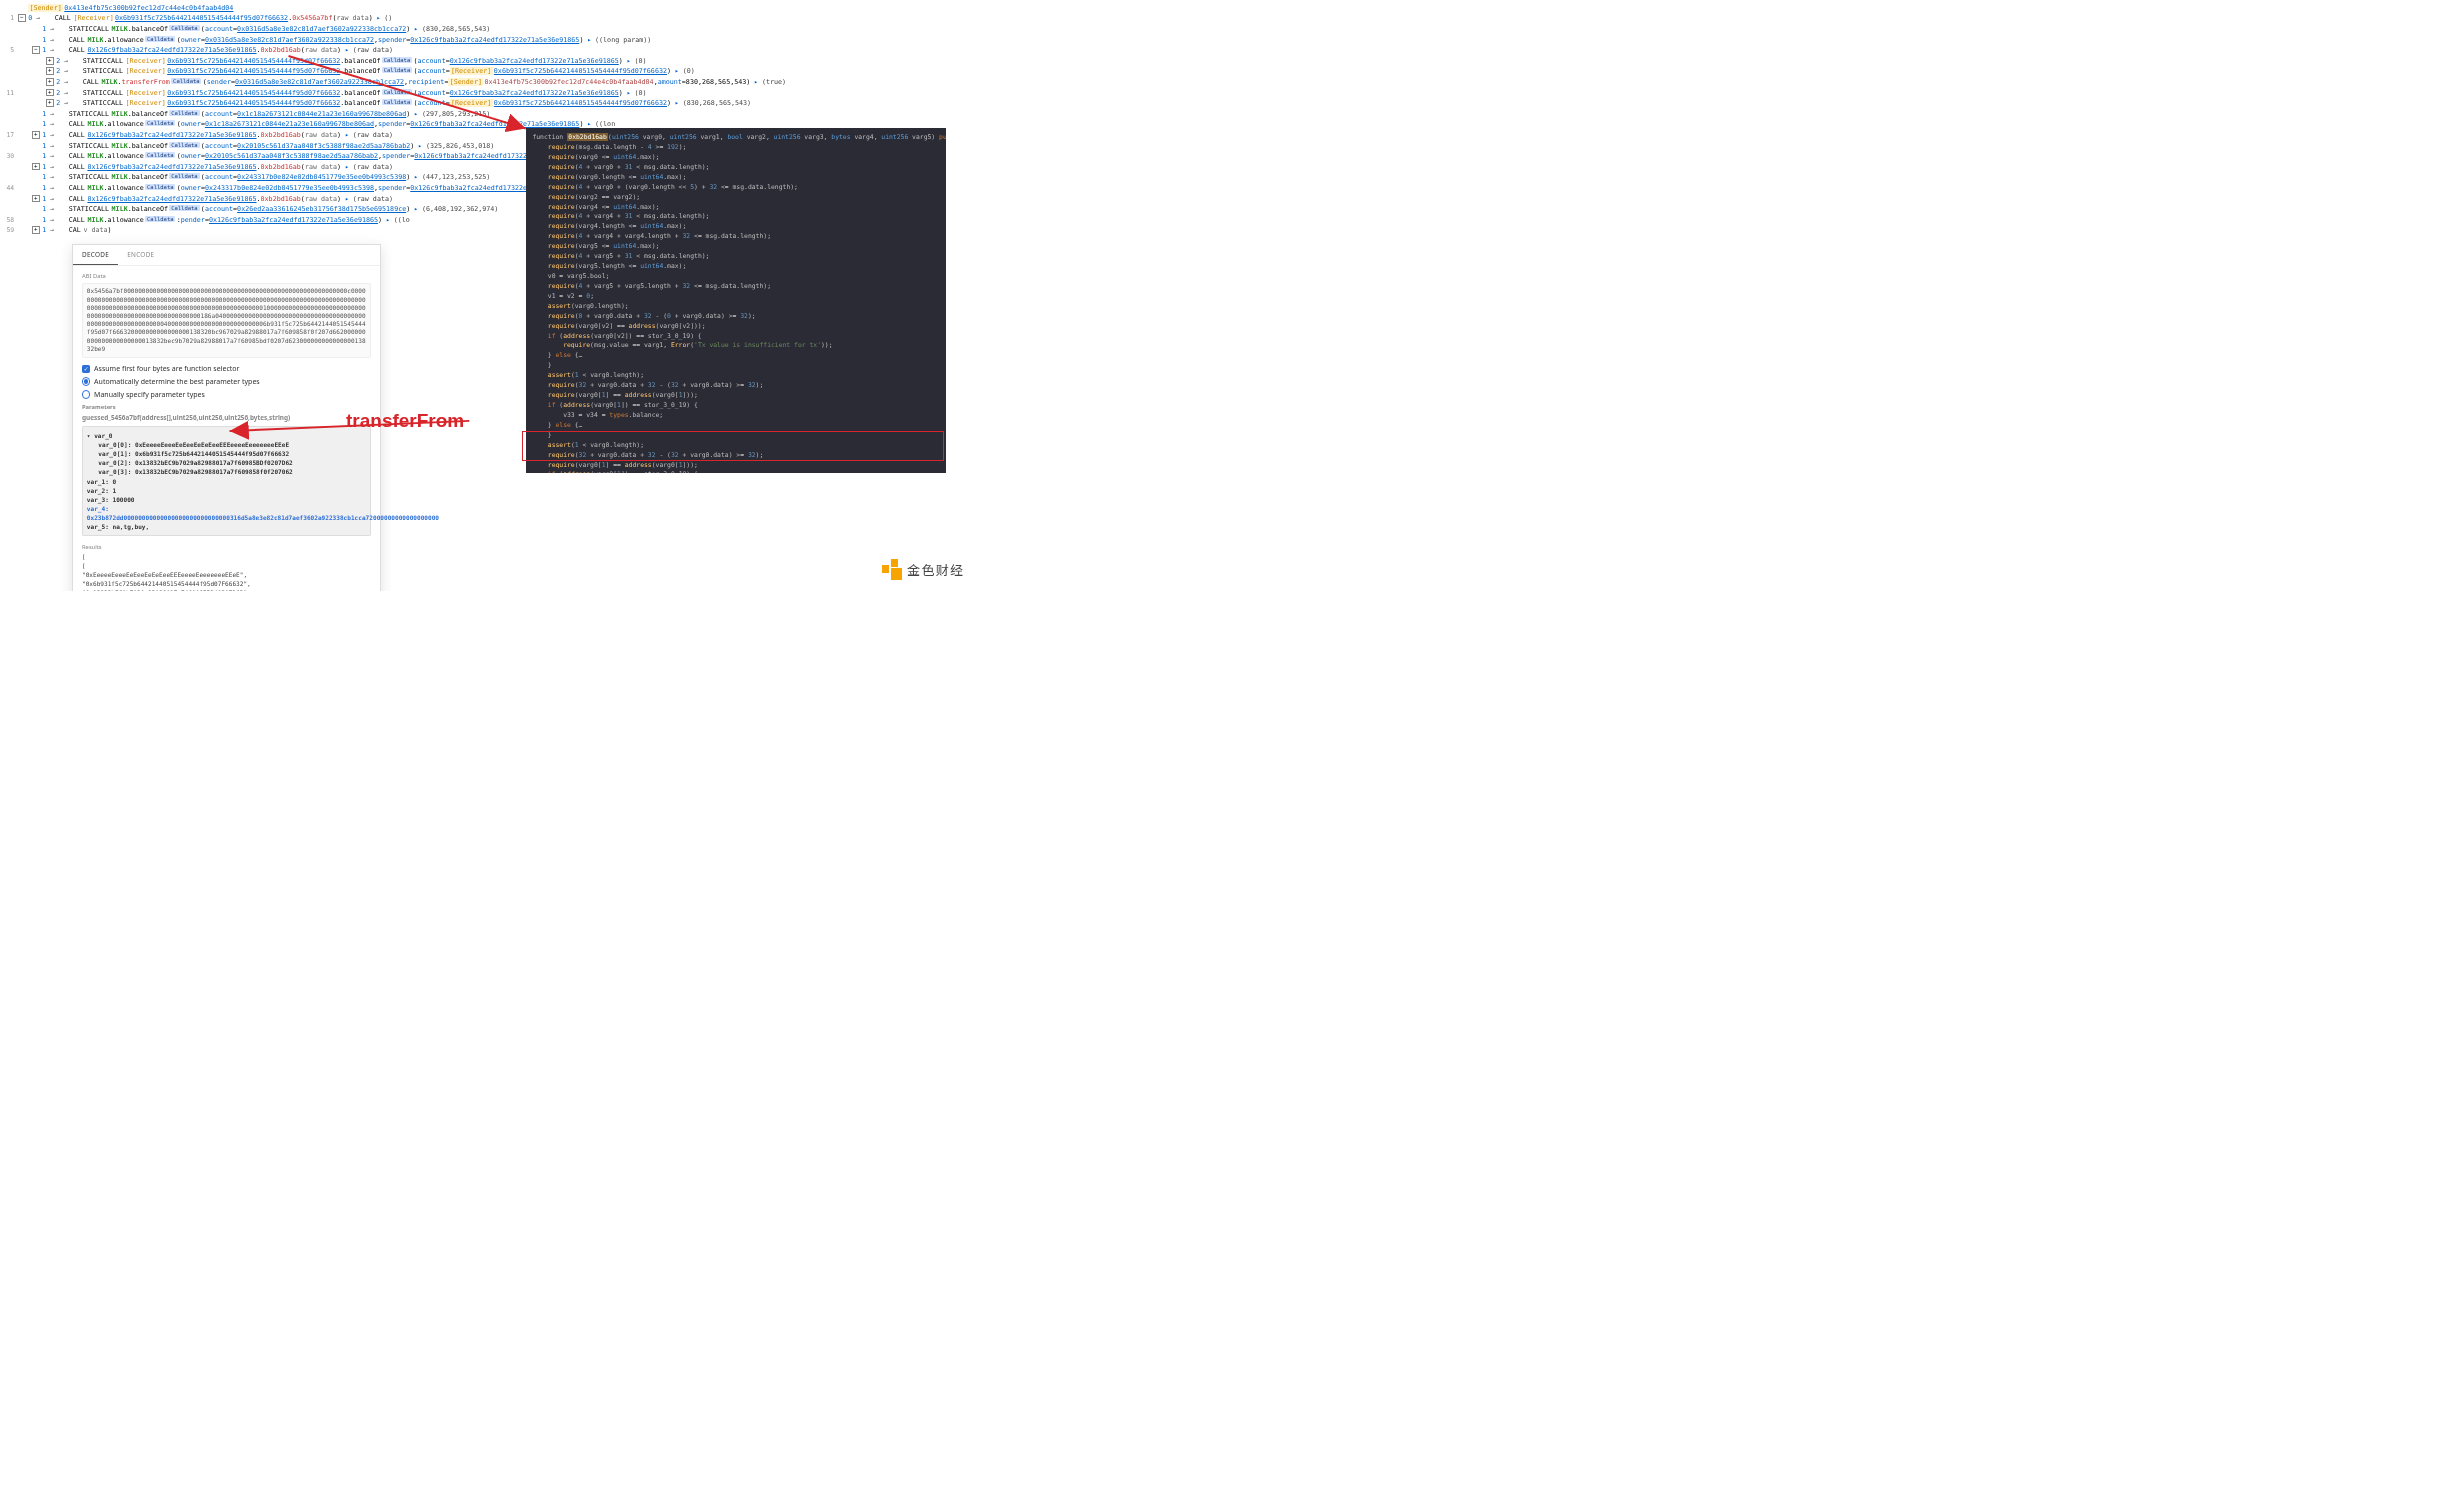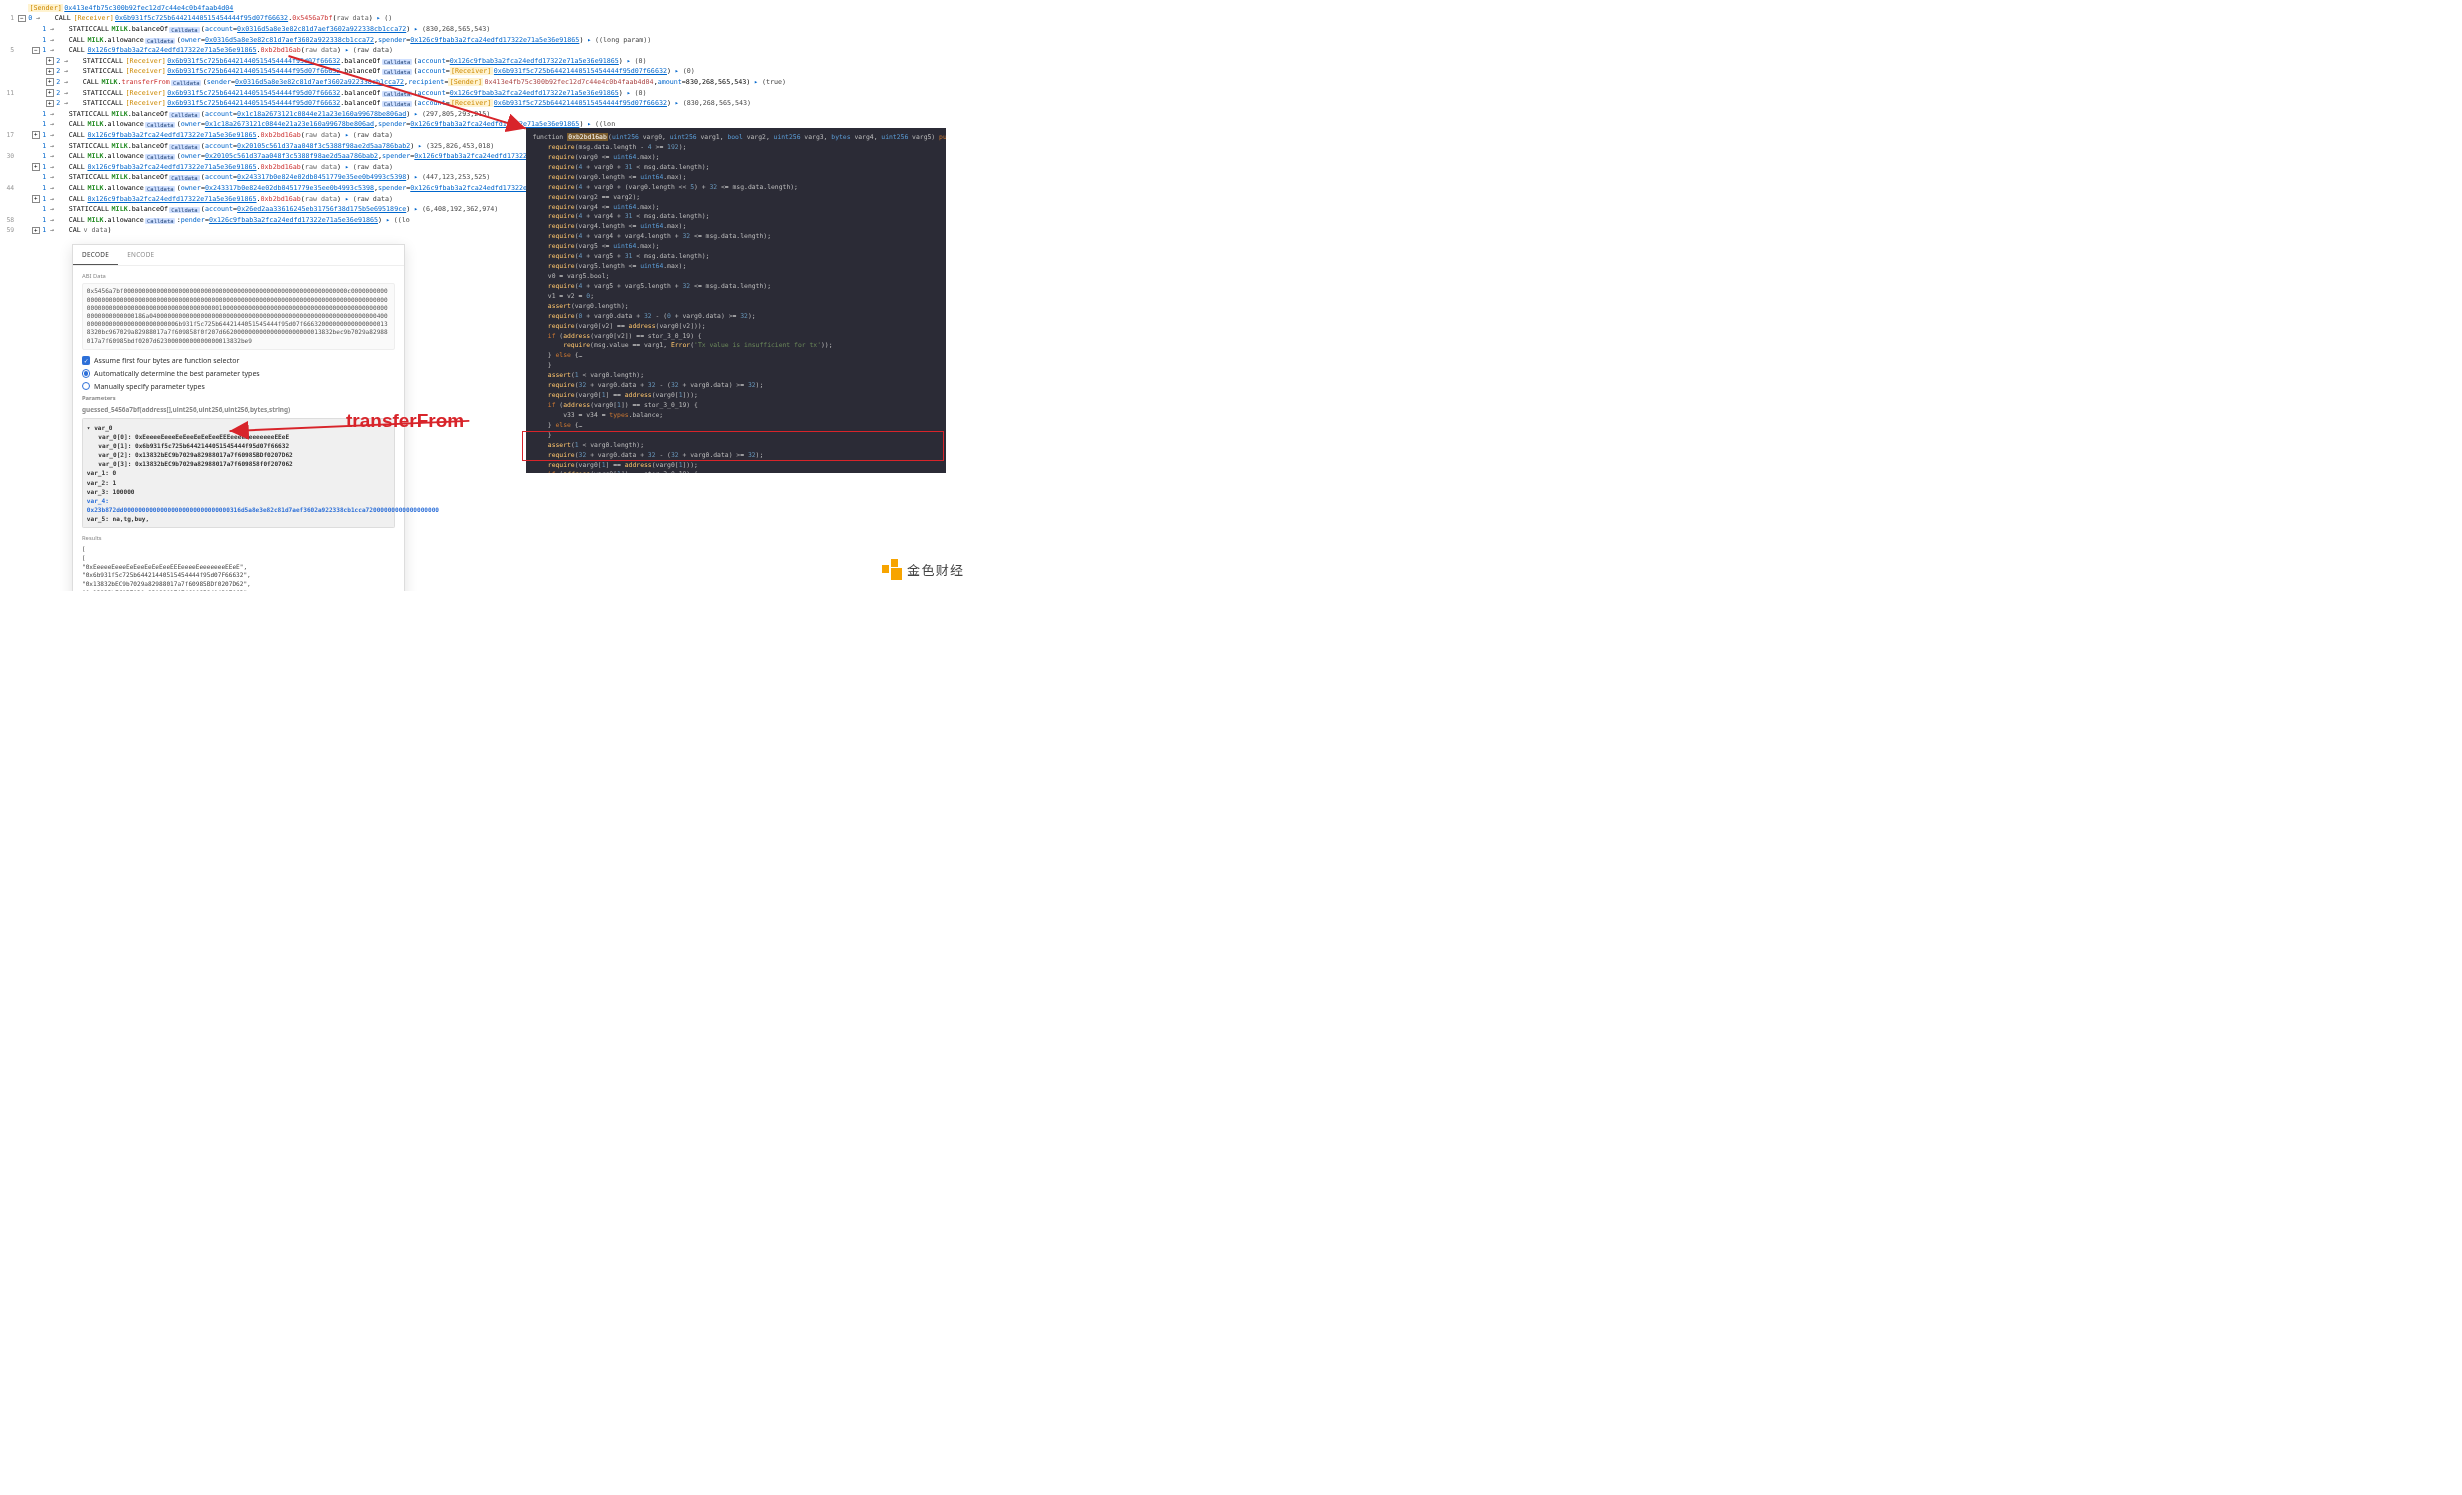--- a/index.html
+++ b/index.html
@@ -1,18 +1,18 @@
 <!DOCTYPE html>
 <html style="font-size:10.3px"><head>
 <meta charset="utf-8">
 <style>
   * { box-sizing: border-box; margin: 0; padding: 0; }
   body { font-family: 'Menlo', 'Consolas', monospace; font-size: 6.7px; background: #fff; position: relative; width: 972px; height: 591px; overflow: hidden; }
   .trace { padding: 2.6px 0 0 0; }
-  .row { display: flex; align-items: flex-end; padding: 1.3px 2.6px; white-space: nowrap; position: relative; }
+  .row { display: flex; align-items: flex-start; padding: 1.3px 2.6px; white-space: nowrap; position: relative; }
   .ln { display: inline-block; width: 11.5px; text-align: right; color: #999; font-size: 6.4px; margin-right: 3.8px; flex-shrink: 0; }
   .ind { display: inline-block; flex-shrink: 0; }
   .tog { display: inline-flex; align-items: center; justify-content: center; width: 7.7px; height: 7.7px; border: 0.6px solid #888; background: #fff; font-size: 5.8px; margin-right: 2.6px; cursor: pointer; flex-shrink: 0; line-height: 1; }
   .notog { display: inline-block; width: 10.3px; flex-shrink: 0; }
   .depth { color: #0066cc; margin-right: 1.3px; }
   .arr { color: #555; margin: 0 2.6px; }
   .op { color: #000; font-weight: 500; margin-right: 2.6px; padding-left: 12px; }
   .role { color: #cc8800; margin-right: 1.3px; }
   .role.hl { background: #fff3d0; padding: 0 1.3px; }
   .addr { color: #0066cc; text-decoration: underline; }
@@ -21,21 +21,21 @@
   .mred { color: #cc3333; }
   .sel { color: #cc3333; }
   .pill { display: inline-block; background: #d0e0ff; color: #224477; font-size: 5.5px; padding: 0 1.9px; border-radius: 1.3px; margin: 0 1.3px; vertical-align: middle; }
   .param { color: #666; }
   .pname { color: #0066cc; }
   .chev { color: #0066cc; margin: 0 3.8px; cursor: pointer; }
   .ret { color: #444; }
   .targ { color: #aa4444; font-weight: 500; }
 
   
-  .panel { position: absolute; left: 72px; top: 244px; width: 333px; background: #fff; border: 0.6px solid #ddd; box-shadow: 0 2.6px 13px rgba(0,0,0,0.12); padding: 0; font-family: system-ui, sans-serif; }
+  .panel { position: absolute; left: 72px; top: 244px; width: 309px; background: #fff; border: 0.6px solid #ddd; box-shadow: 0 2.6px 13px rgba(0,0,0,0.12); padding: 0; font-family: system-ui, sans-serif; }
   .tabs { display: flex; border-bottom: 0.6px solid #eee; font-size: 6.4px; }
   .tab { padding: 5.1px 9px; color: #888; cursor: pointer; letter-spacing: 0.3px; }
   .tab.active { color: #333; border-bottom: 1.3px solid #555; margin-bottom: -0.6px; }
   .pbody { padding: 6.4px 9px; }
   .plabel { font-size: 5.8px; color: #888; margin-bottom: 2.6px; }
   .abidata { font-family: monospace; font-size: 6.1px; color: #555; line-height: 1.35; word-break: break-all; border: 0.6px solid #eee; padding: 3.8px; border-radius: 1.9px; background: #fafafa; margin-bottom: 6.4px; }
   .checkrow { display: flex; align-items: center; gap: 3.8px; margin: 3.8px 0; font-size: 7px; color: #333; }
   .chk { width: 8.3px; height: 8.3px; border: 1px solid #2c6fd8; border-radius: 1.3px; display: inline-flex; align-items: center; justify-content: center; background: #2c6fd8; color: #fff; font-size: 5.8px; }
   .rad { width: 8.3px; height: 8.3px; border: 1px solid #2c6fd8; border-radius: 50%; display: inline-flex; align-items: center; justify-content: center; }
   .rad.on::after { content: ''; width: 4.5px; height: 4.5px; background: #2c6fd8; border-radius: 50%; }

